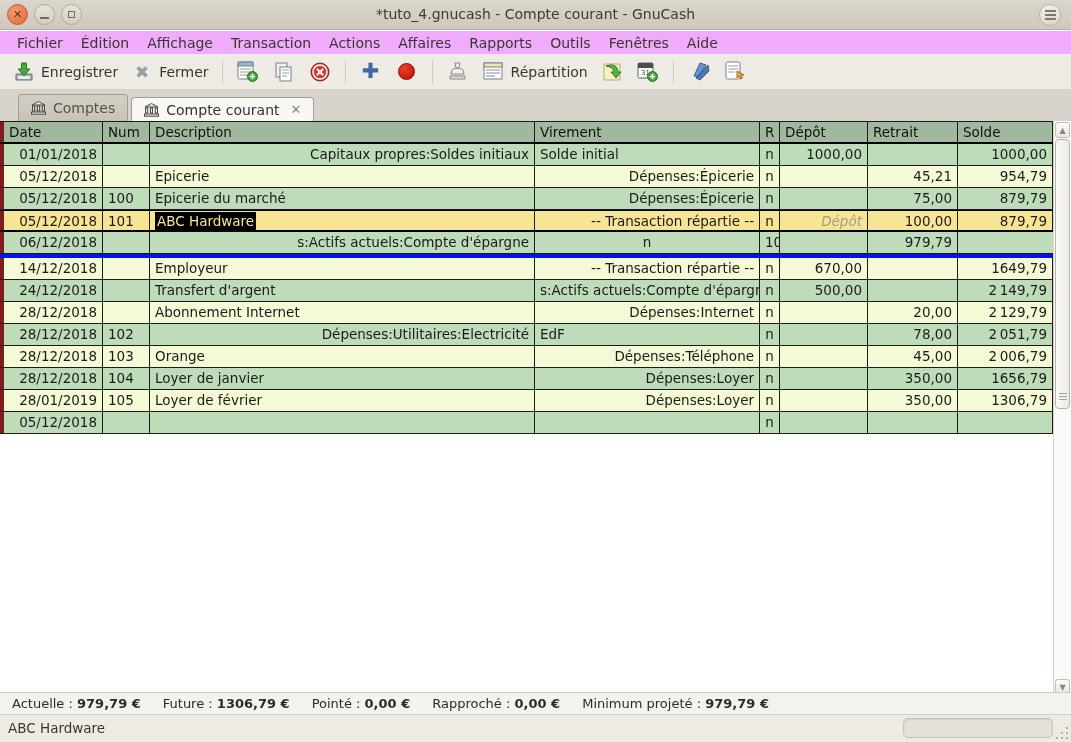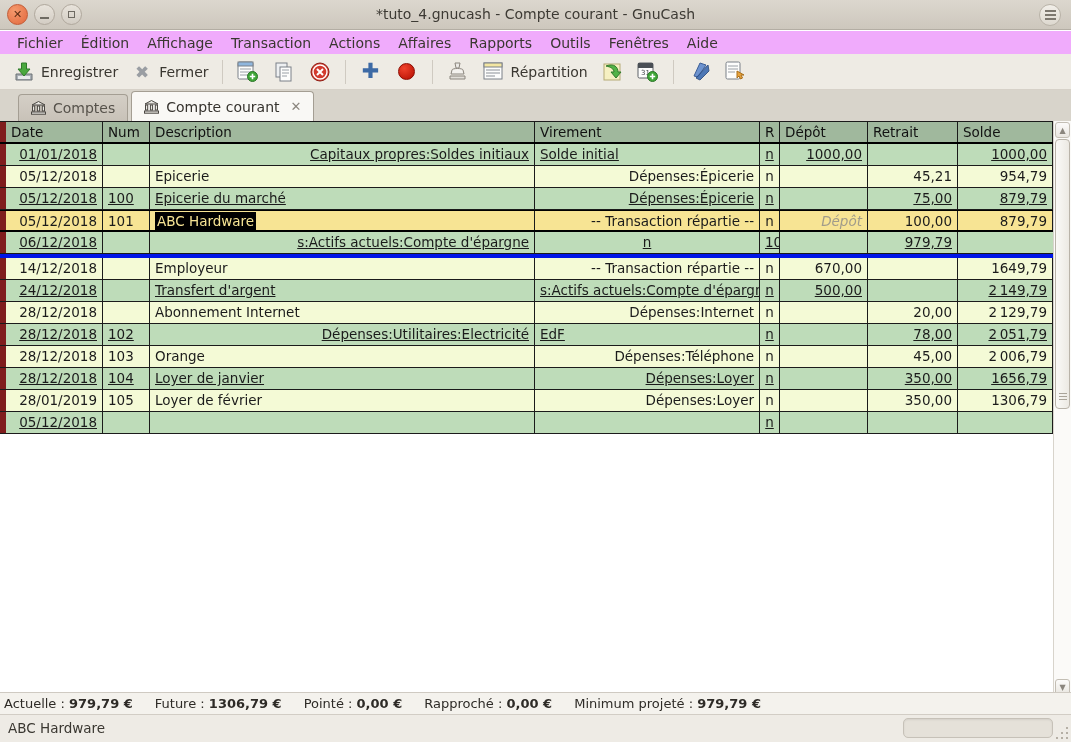--- a/index.html
+++ b/index.html
@@ -36,33 +36,33 @@
   .xglyph { color:#9a9ea3; font-size:17px; font-weight:bold; }
   .plus-blue { color:#3d6aa5; font-size:21px; font-weight:bold; line-height:1; }
   .stopdot { width:17px; height:17px; border-radius:50%; background:radial-gradient(circle at 35% 30%, #f0422c, #b30d00); border:1px solid #8c0a00; }
 
   
   .tabbar { position:absolute; top:90px; left:0; right:0; height:31px; background:#d8d4cb;
     display:flex; align-items:flex-end; padding-left:18px; }
   .tab { display:flex; align-items:center; gap:7px; height:27px; padding:0 12px; margin-right:3px;
     border:1px solid #a49e93; border-bottom:none; border-radius:4px 4px 0 0;
     background:linear-gradient(#d4cfc6,#c8c2b8); color:#56524b; font-size:14px; }
-  .tab.active { height:30px; background:#f9f8f5; color:#36332e; }
+  .tab.active { height:24px; background:#f9f8f5; color:#36332e; }
   .tabclose { color:#8b867e; font-size:13px; font-weight:bold; margin-left:4px; }
 
   
   .register { position:absolute; top:121px; left:0; width:1053px; }
   .theader, .rrow { display:grid; grid-template-columns:103px 47px 385px 225px 20px 88px 90px 95px; }
   .theader { background:var(--header-green,#a0b89d); border-top:1px solid #1b1b1b; border-bottom:2px solid #000; height:23px; }
   .theader .cell { font-size:13.5px; color:#111; }
   .cell { padding:0 5px; line-height:21px; height:100%; white-space:nowrap; overflow:hidden;
     border-right:1px solid #1b1b1b; }
-  .theader .cell:first-child, .rrow .cell:first-child { border-left:6px solid #7f1d1d; }
+  .theader .cell:first-child, .rrow .cell:first-child { border-left:4px solid #7f1d1d; }
   .rrow { height:22px; border-bottom:1px solid #1b1b1b; font-size:13.5px; }
-  .bg-green { background:var(--row-green,#bedcb9);text-decoration:underline; }
+  .bg-green { background:var(--row-green,#bedcb9); }
   .bg-yellow { background:var(--row-yellow,#f4fad6); }
   .bg-selected { background:var(--row-selected,#f7e494); border-top:1px solid #000; border-bottom:2px solid #000; }
   .c-date,.c-xfer,.c-dep,.c-wd,.c-bal { text-align:right; }
   .c-r { text-align:center; padding:0 2px; }
   .selhl { background:#000; color:var(--row-selected,#f7e494); padding:1px 2px; }
   .ghost { color:#a19c8b; font-style:italic; }
   .today-divider { height:4px; background:var(--divider-blue,#0015e8); }
 
   
   .vscroll { position:absolute; top:121px; right:0; width:18px; height:577px; background:#fbfaf8; border-left:1px solid #d8d4cc; }
@@ -71,21 +71,21 @@
   .sbtn.up { top:1px; }
   .sbtn.down { bottom:3px; }
   .sthumb { position:absolute; left:1px; top:18px; width:15px; height:270px; border:1px solid #b9b3a9; border-radius:4px;
     background:linear-gradient(90deg,#faf9f7,#ece9e3); }
   .sgrip { position:absolute; left:3px; bottom:8px; width:8px; height:7px;
     border-top:1px solid #a9a399; border-bottom:1px solid #a9a399; }
   .sgrip i { display:block; margin-top:2px; height:1px; background:#a9a399; }
 
   
   .summary { position:absolute; top:692px; left:0; right:0; height:22px; background:#f4f2ed;
-    border-top:1px solid #cfcac2; display:flex; align-items:center; padding-left:4px; gap:22px; font-size:13px; color:#2e2b27; }
+    border-top:1px solid #cfcac2; display:flex; align-items:center; padding-left:12px; gap:22px; font-size:13px; color:#2e2b27; }
   .sumitem { white-space:nowrap; }
   .sumitem .v { font-weight:bold; }
 
   
   .statusbar { position:absolute; top:714px; left:0; right:0; height:28px; background:#eeebe5; border-top:1px solid #d2cdc5; }
   .statustext { position:absolute; left:8px; top:5px; font-size:13.5px; color:#3a3731; }
   .well { position:absolute; right:18px; top:3px; width:150px; height:20px; border:1px solid #c6c1b8;
     border-radius:5px; background:#e5e1d9; box-shadow:inset 0 1px 2px rgba(0,0,0,0.08); }
   .resize-grip { position:absolute; right:2px; bottom:2px; width:14px; height:14px;
     background:

